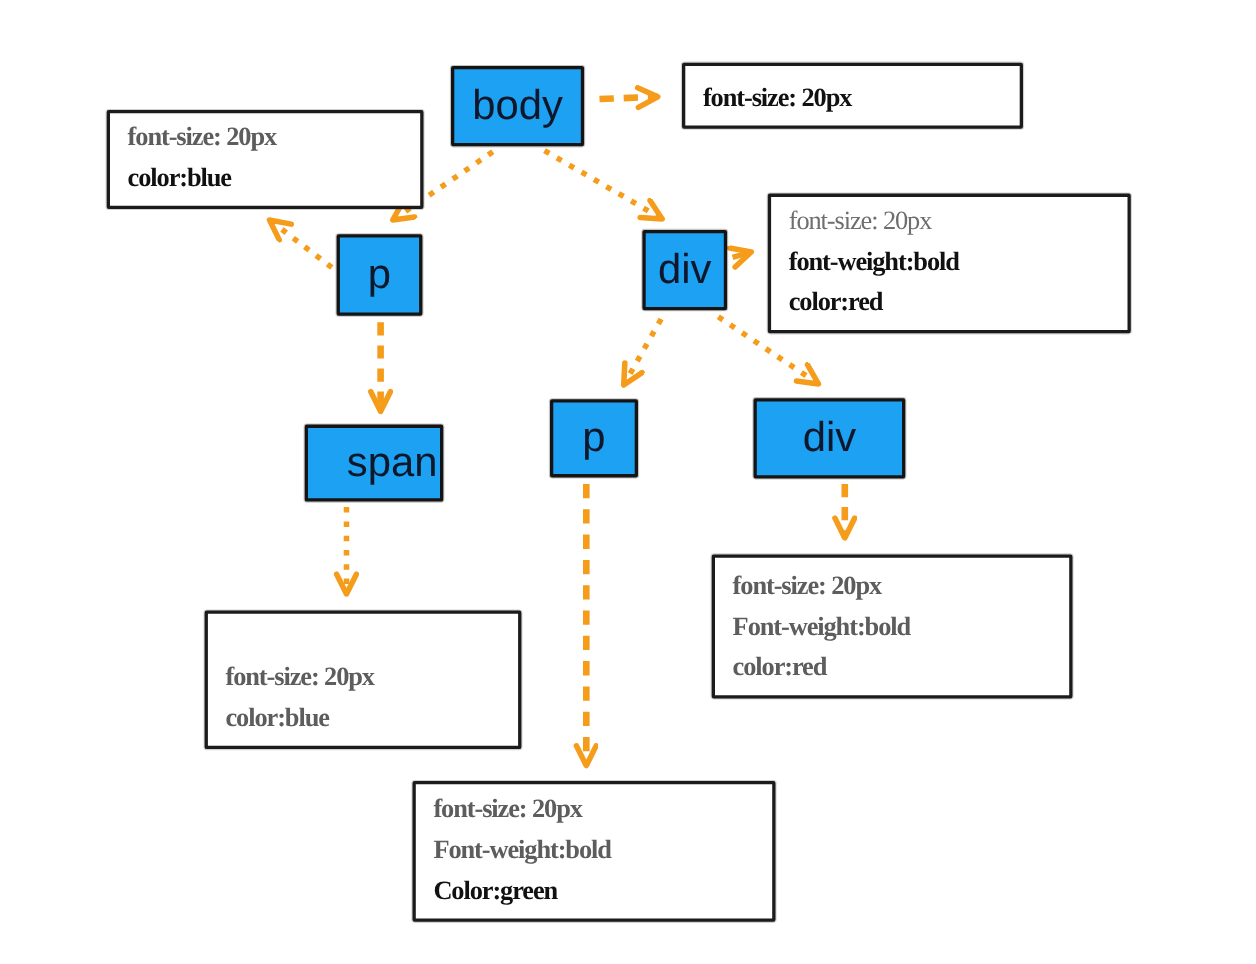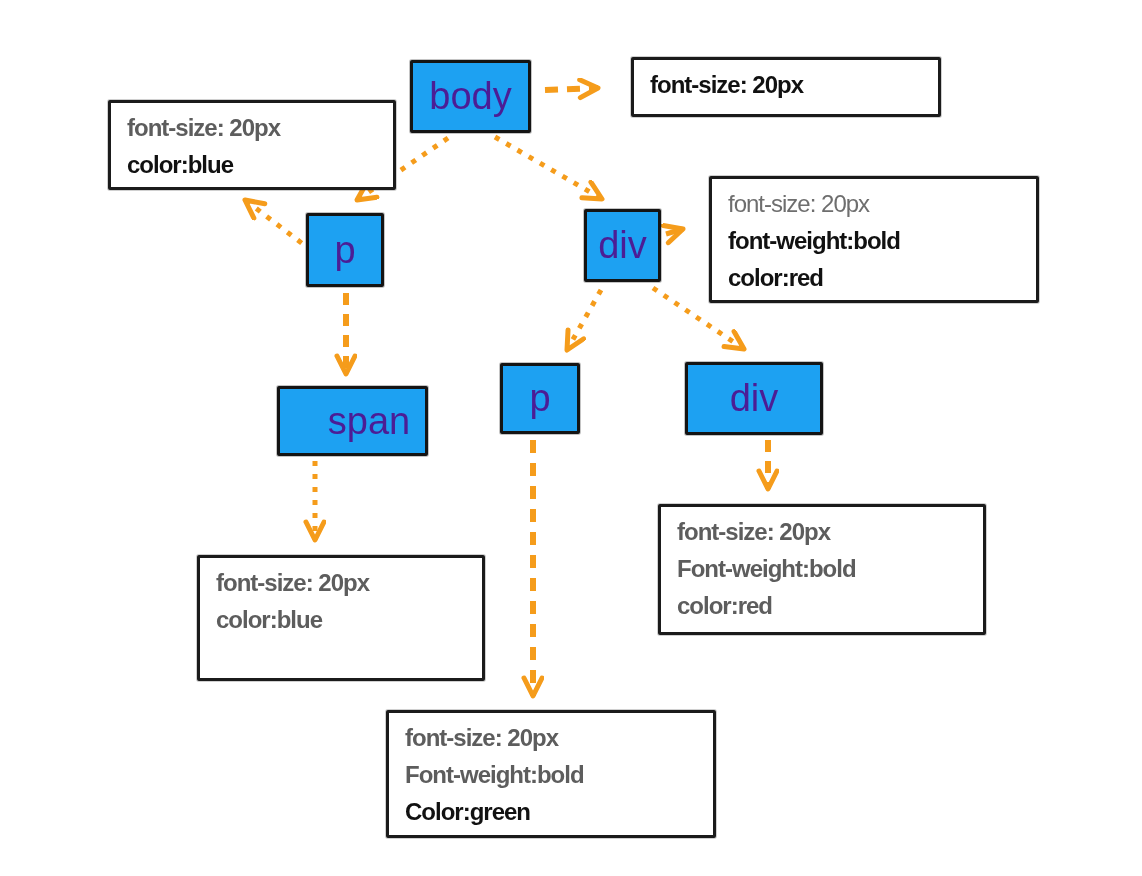--- a/index.html
+++ b/index.html
@@ -11,35 +11,34 @@
     font-family:"Liberation Sans", sans-serif;
   }
   #arrows{position:absolute;left:0;top:0;width:1142px;height:876px;pointer-events:none;}
   .node{
     position:absolute;
     background:#1da1f2;
     border:3px solid #141414;
     border-radius:2px;
     box-shadow:0 0 0 1px rgba(20,20,20,.25);
     display:flex;align-items:center;justify-content:center;
-    color:#4c1d95;
+    color:#0f172a;
     font-size:38px;
     box-sizing:border-box;
   }
   .sbox{
     position:absolute;
     background:#ffffff;
     border:3px solid #1b1b1b;
     border-radius:2px;
     box-shadow:0 0 0 1px rgba(20,20,20,.2);
     box-sizing:border-box;
-    display:flex;flex-direction:column;justify-content:flex-start;
+    display:flex;flex-direction:column;justify-content:flex-end;
     padding:6px 16px;
-    font-family:Liberation Sans, sans-serif;
-    margin-left:11px;
+    font-family:Liberation Serif, serif;
   }
   .ln{white-space:pre;font-size:24px;line-height:37px;letter-spacing:-1px;}
   .ln.own{color:#111111;font-weight:700;}
   .ln.inh{color:#6e6e6e;font-weight:400;}
   .ln.inhb{color:#5d5d5d;font-weight:700;}
 </style>
 </head>
 <body>
 
 <div id="canvas">
@@ -68,21 +67,21 @@
   </div>
 
   <div class="node" style="left:306px;top:213px;width:78px;height:74px;">
     <span>p</span>
   </div>
 
   <div class="node" style="left:584px;top:209px;width:77px;height:73px;">
     <span>div</span>
   </div>
 
-  <div class="node" style="left:277px;top:386px;width:151px;height:70px;padding-left:33px;">
+  <div class="node" style="left:277px;top:386px;width:126px;height:70px;padding-left:33px;">
     <span>span</span>
   </div>
 
   <div class="node" style="left:500px;top:363px;width:80px;height:71px;">
     <span>p</span>
   </div>
 
   <div class="node" style="left:685px;top:362px;width:138px;height:73px;">
     <span>div</span>
   </div>

